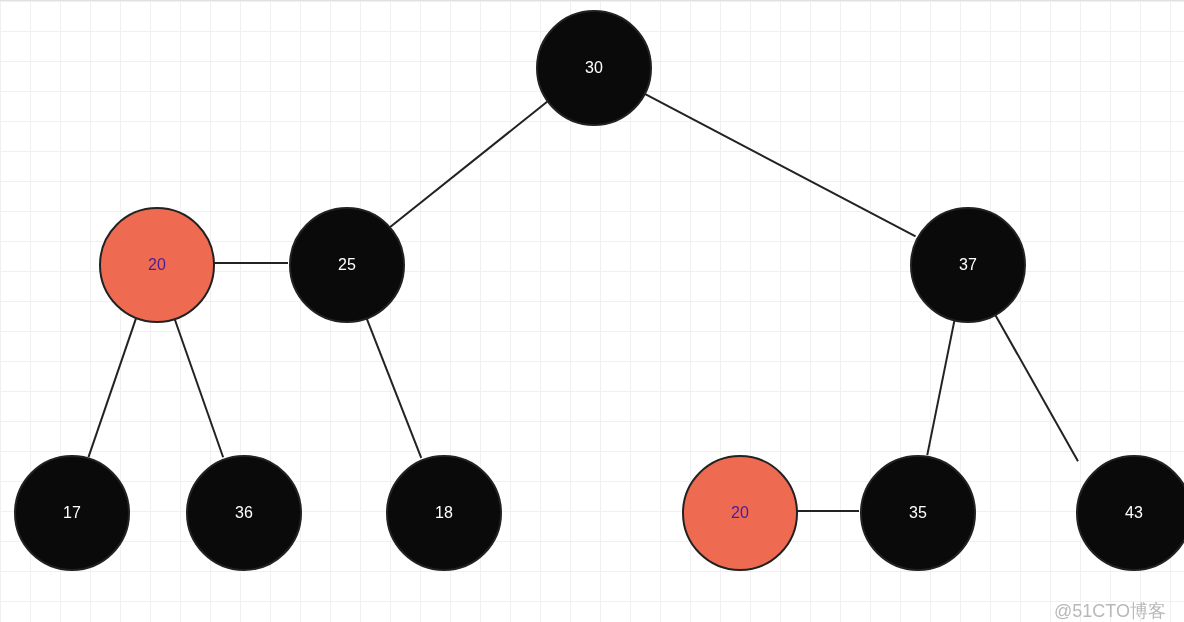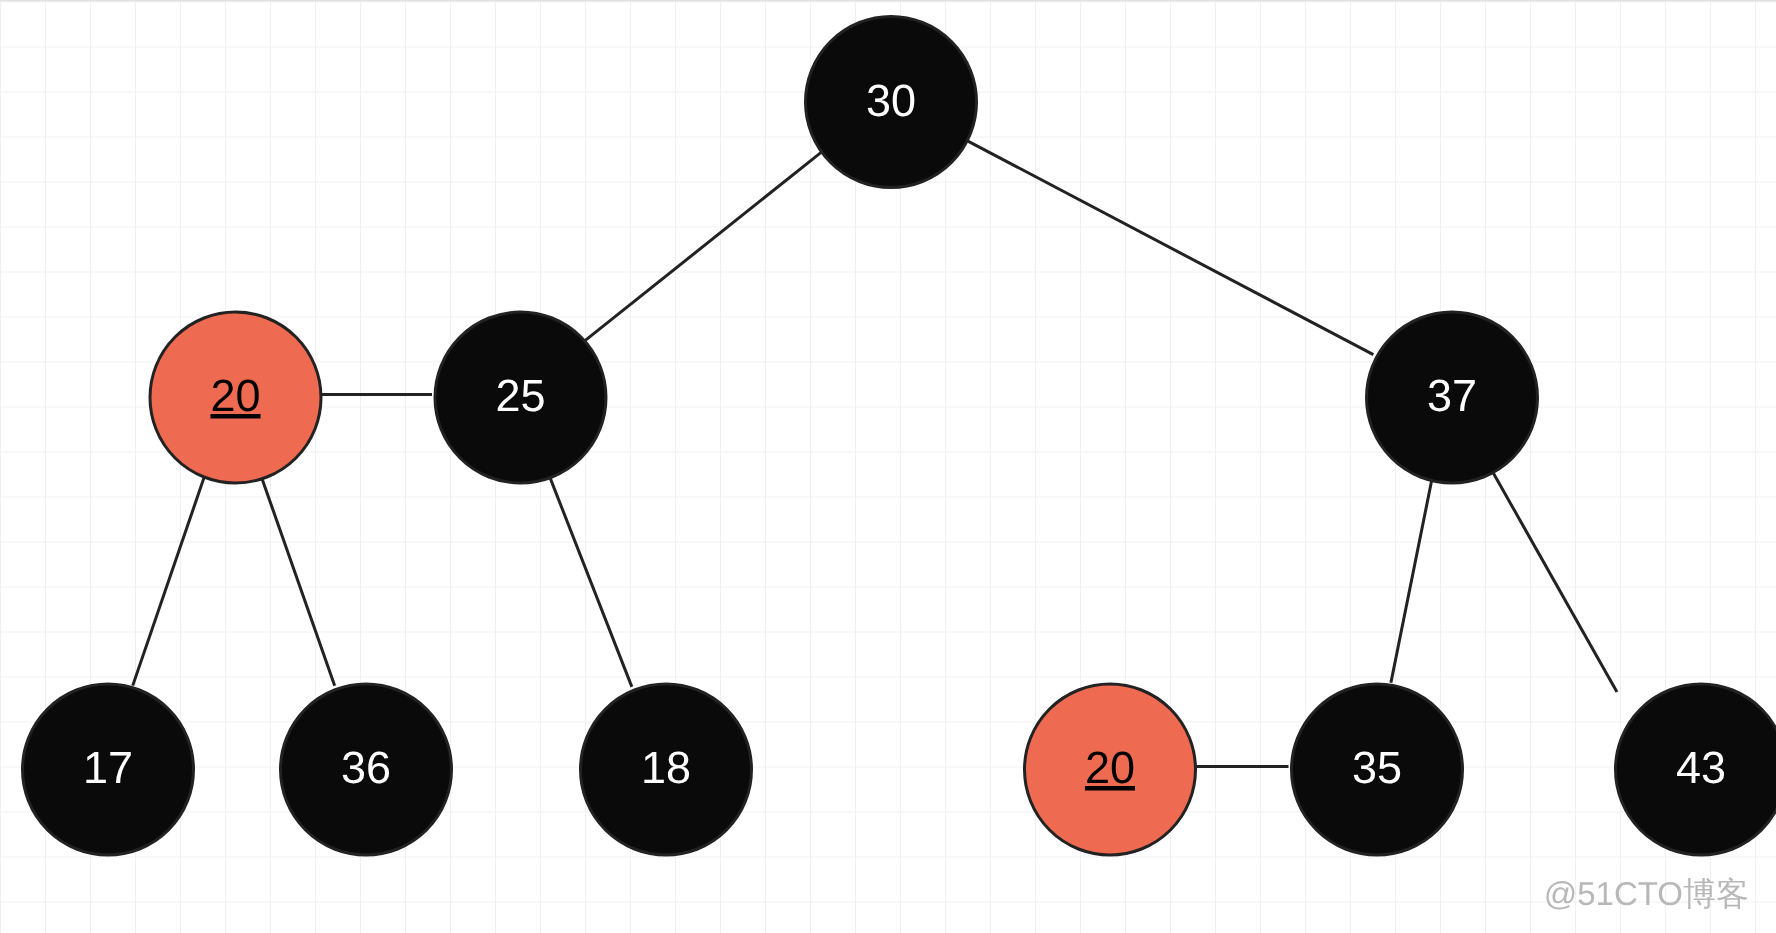--- a/index.html
+++ b/index.html
@@ -4,24 +4,24 @@
 <style>
   html,body{margin:0;padding:0;width:1184px;height:622px;overflow:hidden;font-family:Arial,Helvetica,sans-serif;}
   .canvas{position:relative;width:1184px;height:622px;background:#fff;
     background-image:
       linear-gradient(#f0f0f0 1px,transparent 1px),
       linear-gradient(90deg,#f0f0f0 1px,transparent 1px);
     background-size:30px 30px;
     border-top:1px solid #e0e0e0;border-bottom:1px solid #e0e0e0;}
   svg.edges{position:absolute;left:0;top:0;width:1184px;height:622px;pointer-events:none;}
   .node{position:absolute;border-radius:50%;display:flex;align-items:center;justify-content:center;
-        font-size:30px;border:2px solid #222;text-align:center;}
+        font-size:16px;border:2px solid #222;text-align:center;}
   .node.black{background:#0a0a0a;color:#fff;}
-  .node.red{background:#ee6b52;color:#000000;text-decoration:underline;}
-  .watermark{position:absolute;right:18px;bottom:12px;color:#b8b8b8;font-size:22px;letter-spacing:0;}
+  .node.red{background:#ee6b52;color:#4c1d95;}
+  .watermark{position:absolute;right:18px;bottom:0;color:#b8b8b8;font-size:18px;letter-spacing:0;}
 </style>
 </head>
 <body>
 <div class="canvas">
 <svg class="edges">
       <line x1="547.4377226823099" y1="100.5415734072266" x2="389.5622773176902" y2="226.4584265927734" stroke="#222" stroke-width="2"></line>
       <line x1="642.4315608392102" y1="91.56421787519895" x2="915.5684391607898" y2="235.43578212480105" stroke="#222" stroke-width="2"></line>
       <line x1="288" y1="262" x2="212" y2="262" stroke="#222" stroke-width="2"></line>
       <line x1="365.76269195273295" y1="315.0839959203894" x2="421.23730804726705" y2="456.9160040796106" stroke="#222" stroke-width="2"></line>
       <line x1="136.51907226315723" y1="315.9208244557295" x2="88.48092773684277" y2="456.0791755442705" stroke="#222" stroke-width="2"></line>

